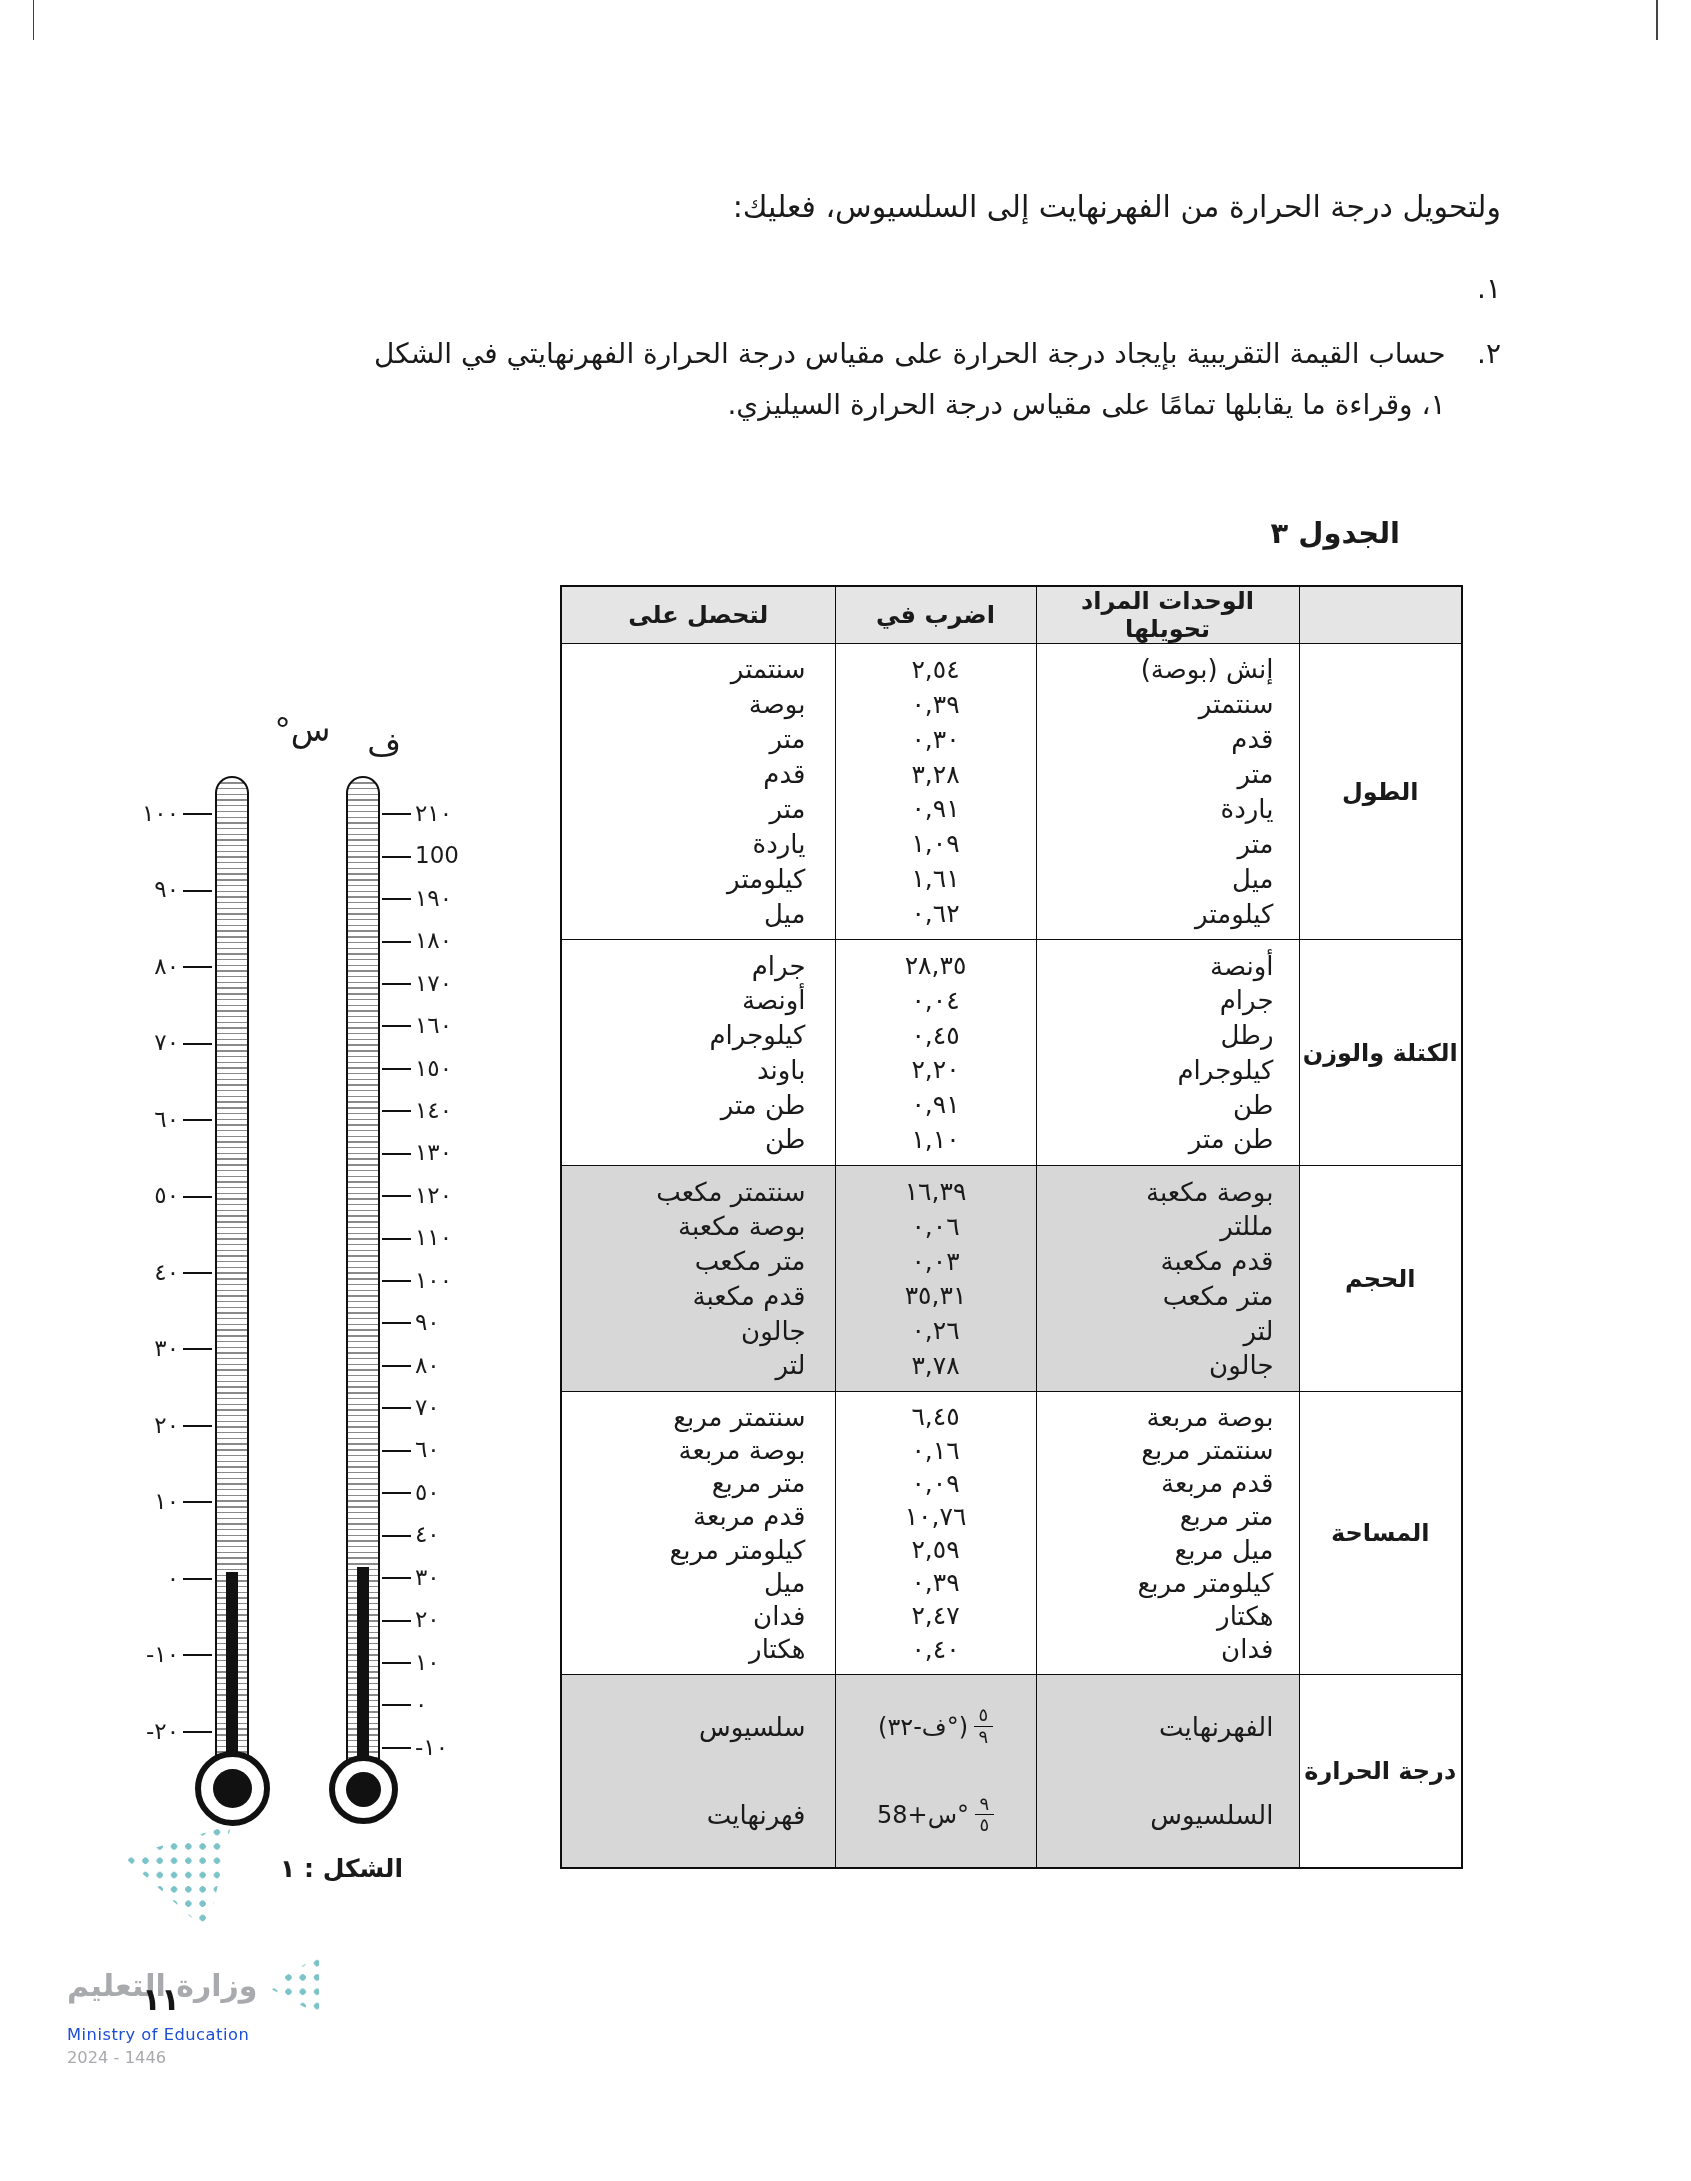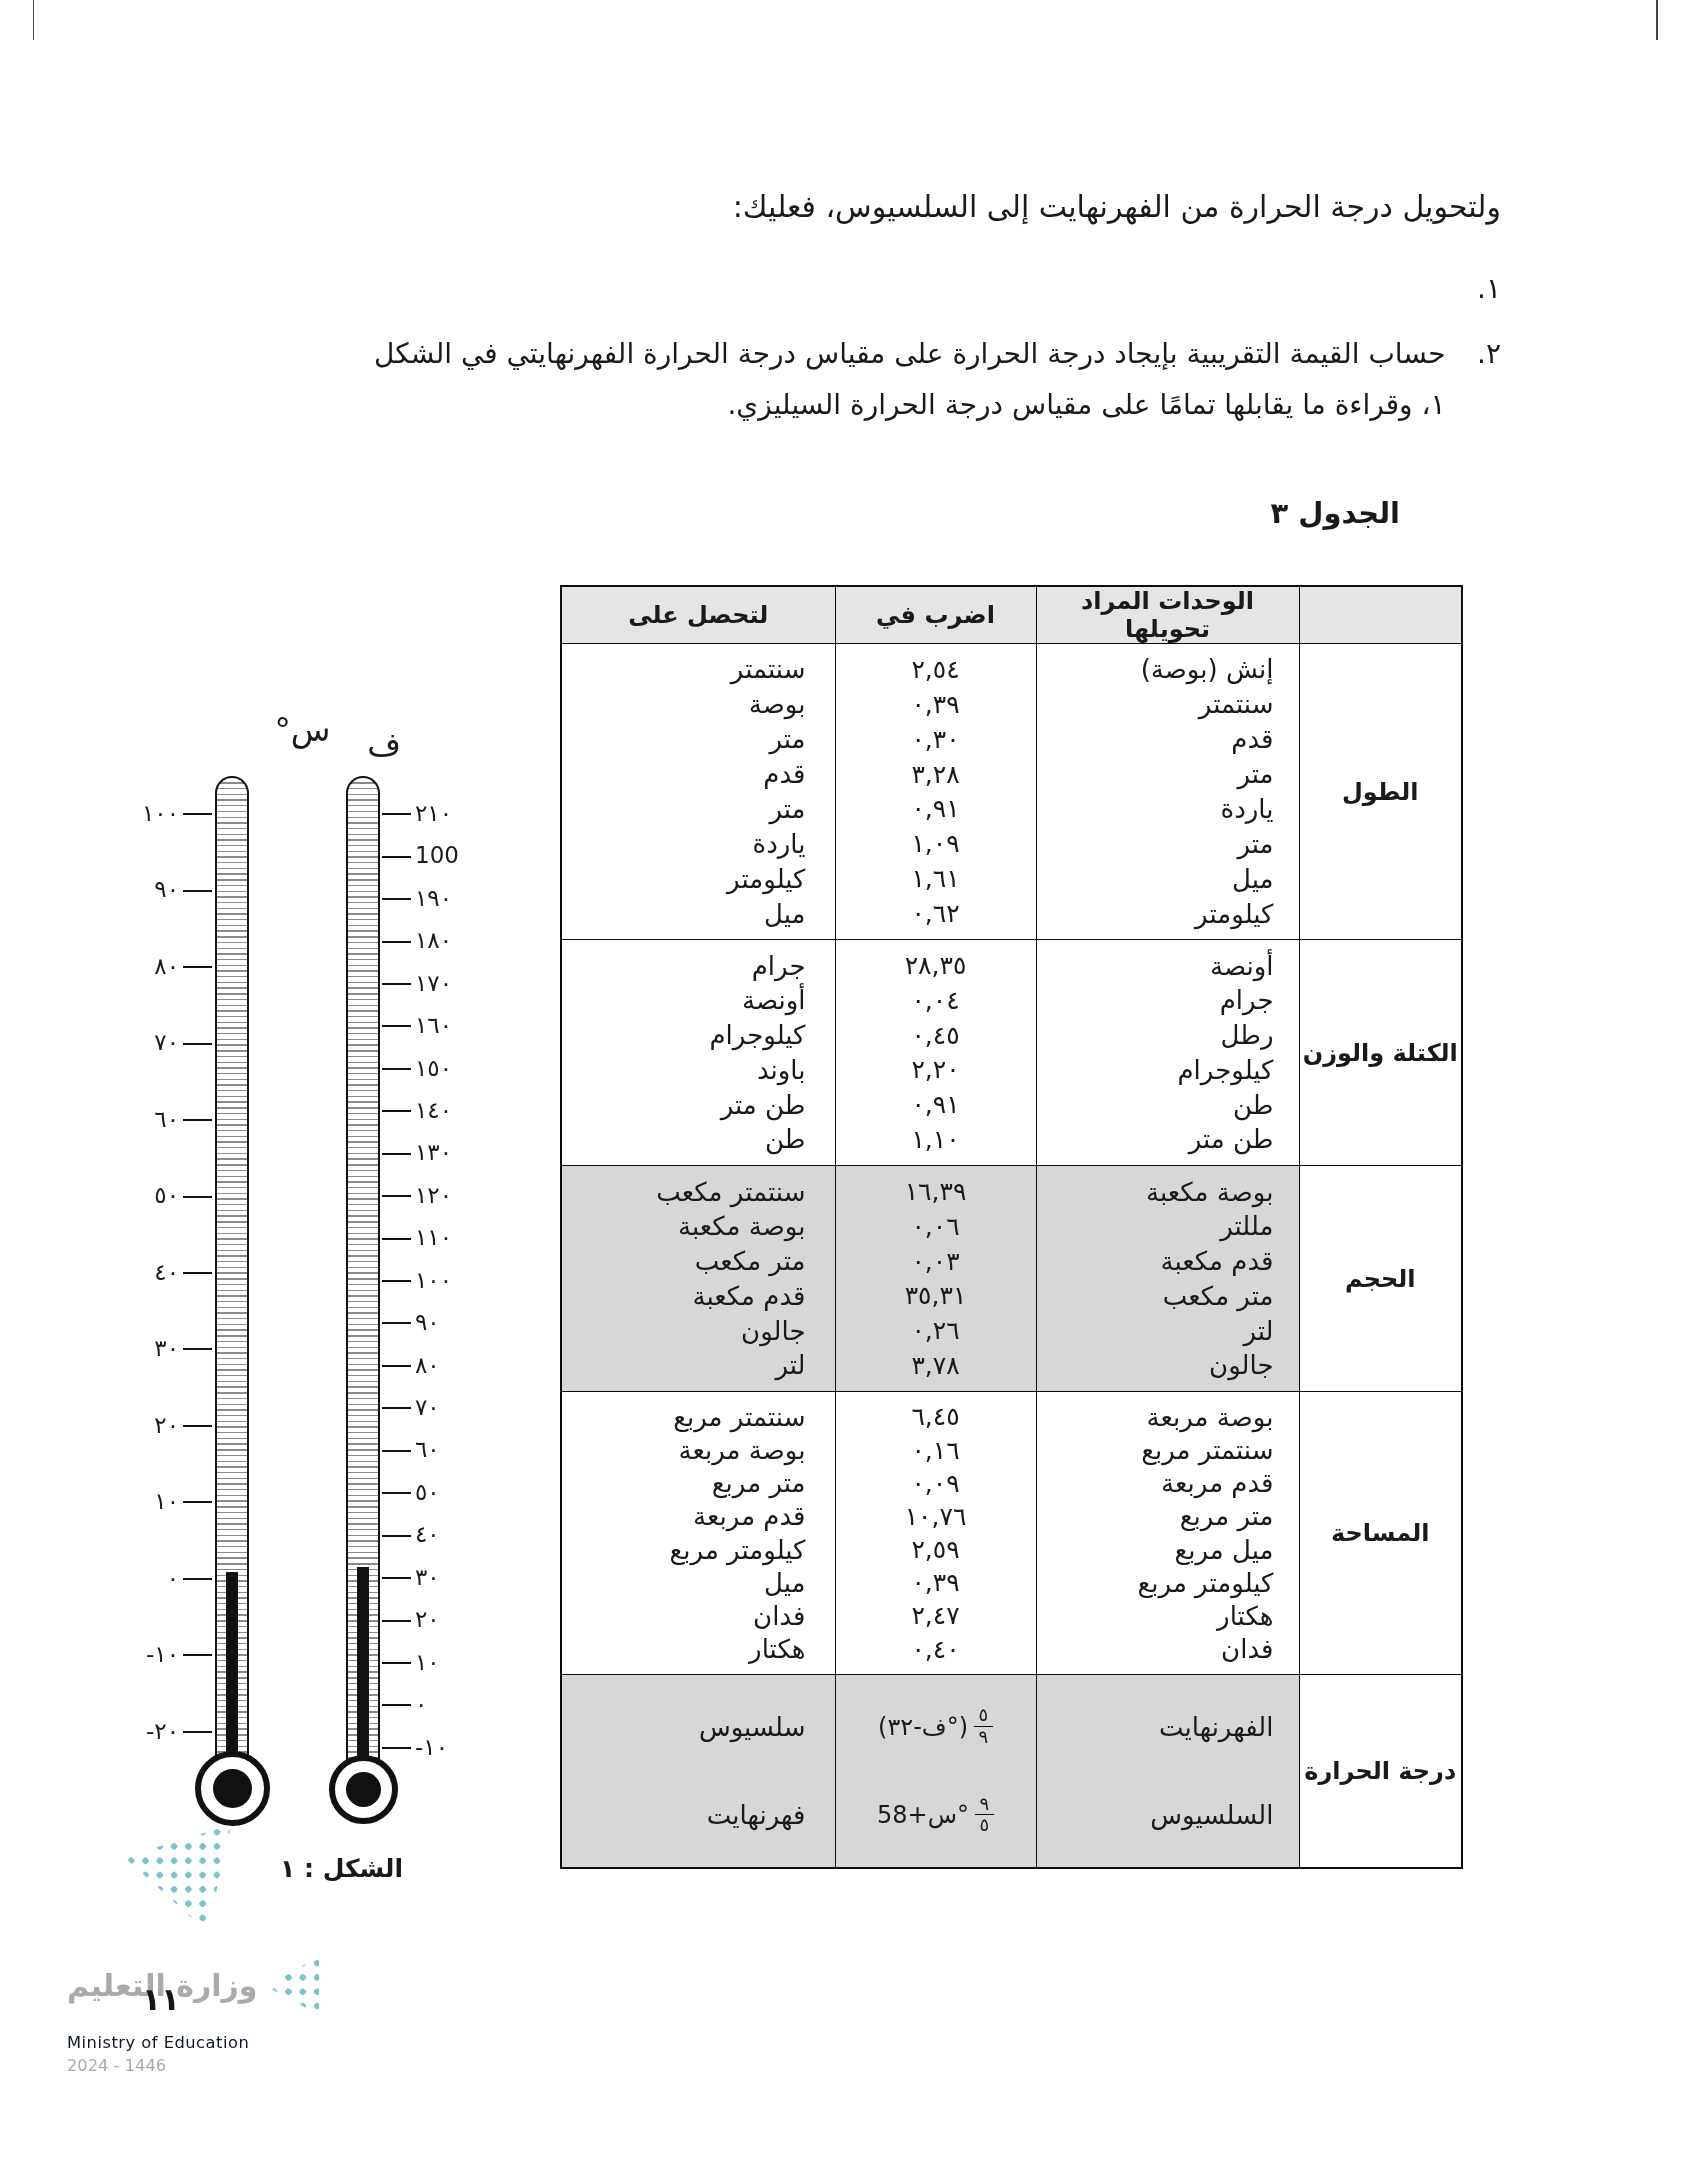--- a/index.html
+++ b/index.html
@@ -12,21 +12,21 @@
   .cropmark.left{left:32.5px}.cropmark.right{left:1656px}
 
   
   .intro-block{position:absolute;top:182px;right:191px;width:1157px;font-size:30px;line-height:1.65}
   .intro-line{margin-bottom:32px}
   .step{display:flex;gap:13.4px;margin-top:15.3px;font-size:28px;line-height:1.8}
   .step-num{flex:0 0 42px;text-align:right}
   .step-text b{font-weight:bold}
 
   
-  .table-label{position:absolute;top:496px;right:292px;font-size:29px;font-weight:bold}
+  .table-label{position:absolute;top:516px;right:292px;font-size:29px;font-weight:bold}
 
   
   .conv-table{
     position:absolute;top:585px;right:229px;width:900px;
     border-collapse:collapse;table-layout:fixed;border:2.9px solid #0d0d0d;
     font-size:26px;
   }
   .conv-table th,.conv-table td{border:1.9px solid #0d0d0d;vertical-align:middle}
   .conv-table .title{height:59px;background:#c6c6c6;font-weight:bold;font-size:27px;text-align:center}
   .conv-table .colheads th{height:54px;font-weight:bold;font-size:24px;text-align:center;background:#e5e5e5}
@@ -67,21 +67,21 @@
   .tick-num{position:absolute;font-size:23px;line-height:29px;height:29px}
   .fig-caption{position:absolute;left:107px;top:1145px;width:172px;font-size:25px;font-weight:bold;text-align:right;z-index:2}
   .dots{position:absolute;background-image:radial-gradient(circle,#7ac3c8 2.9px,transparent 3.4px);background-size:14.3px 14.3px}
   .dots-caption{left:0;top:1116px;width:107px;height:107px;clip-path:polygon(100% 0,0 30%,78% 100%)}
 
   
   .footer{position:absolute;left:67px;top:1956px;width:268px}
   .logo-row{display:flex;align-items:center;gap:9.6px;direction:rtl;justify-content:flex-end}
   .logo-ar{font-size:30px;font-weight:bold;color:#a8aaad;letter-spacing:1px}
   .dots-logo{position:relative;width:52px;height:59px;clip-path:polygon(100% 0,100% 100%,0 52%)}
-  .logo-en{margin-top:18px;font-size:16.3px;color:#0f172a;direction:ltr;text-align:left;letter-spacing:0.5px}
+  .logo-en{margin-top:10px;font-size:16.3px;color:#1d4ed8;direction:ltr;text-align:left;letter-spacing:0.5px}
   .logo-year{margin-top:3.8px;font-size:16.3px;color:#a8aaad;direction:ltr;text-align:left}
   .page-num{position:absolute;left:75px;top:25px;font-size:31px;font-weight:bold;color:#161616;z-index:4}
 </style>
 </head>
 <body>
 
 <div class="cropmark left"></div>
 <div class="cropmark right"></div>
 
 <div class="intro-block">

